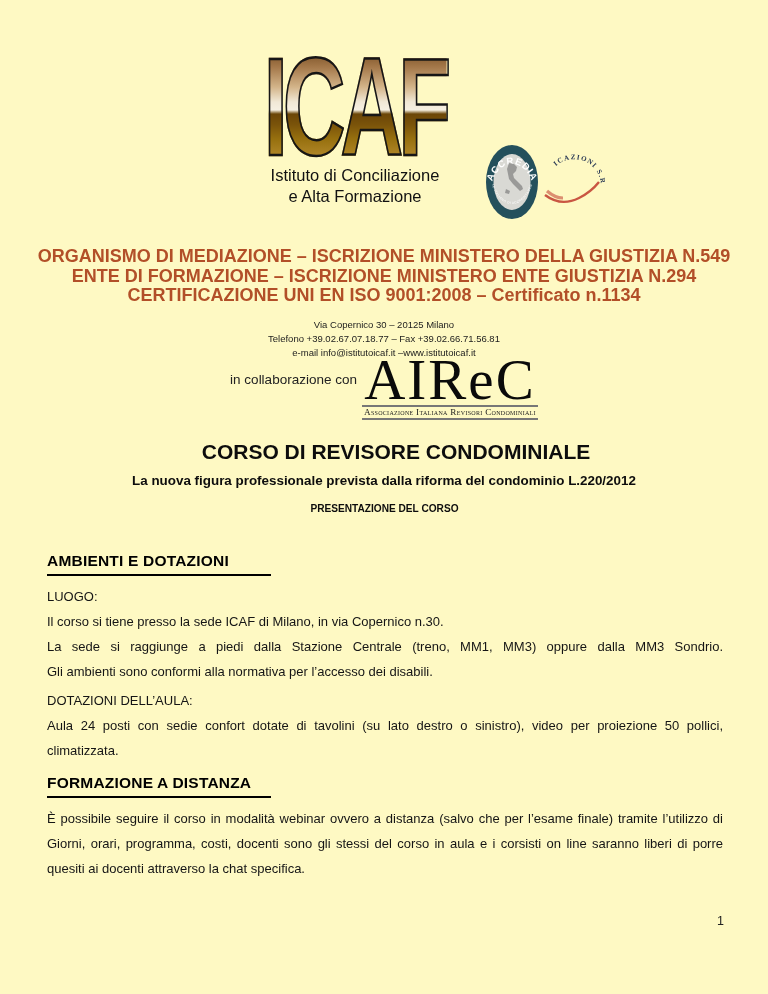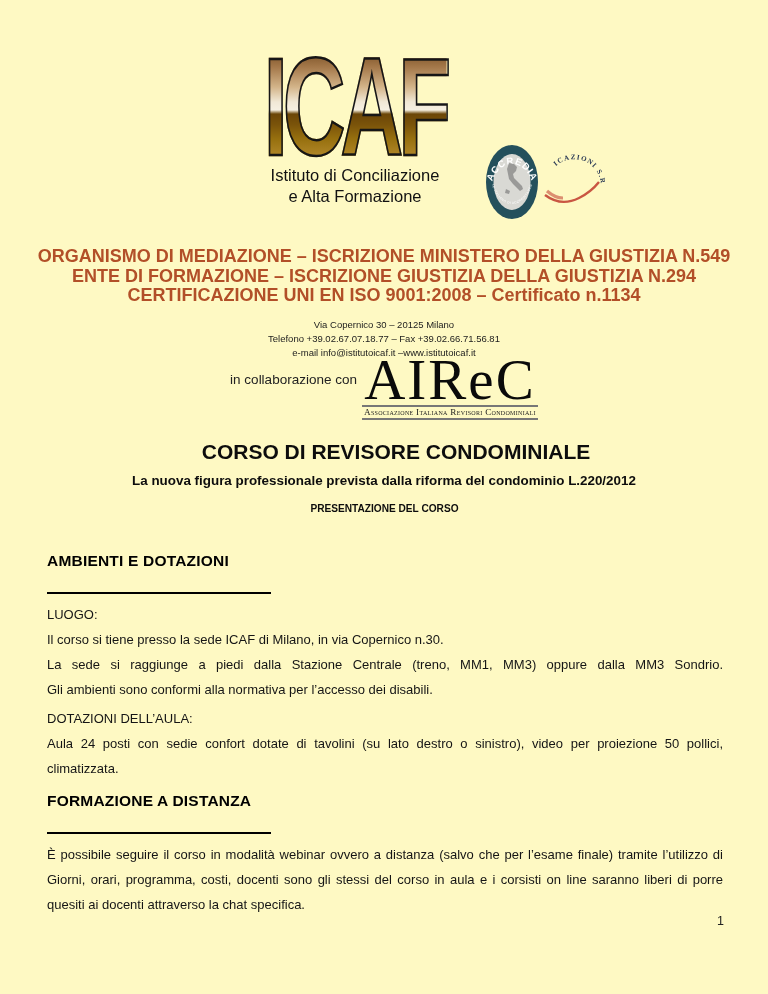--- a/index.html
+++ b/index.html
@@ -73,21 +73,21 @@
   .course-caption {
     position:absolute; top:502px; left:0; width:100%; text-align:center;
     font-size:11px; font-weight:700; color:#0d0d0d;
   }
   .course-caption span { display:inline-block; transform:scaleX(0.92); }
 
   
   .content { position:absolute; top:551px; left:47px; width:676px; }
   .sec-heading {
     display:inline-block; font-size:15.5px; font-weight:700; color:#000;
-    letter-spacing:0.2px; line-height:20px; padding-bottom:21px;
+    letter-spacing:0.2px; line-height:20px; padding-bottom:3px;
     border-bottom:2px solid #000; margin-bottom:8px;
   }
   .sec-heading.u-wide { padding-right:42px; }
   .sec-heading.u-narrow { padding-right:20px; }
   .sec2 { margin-top:10px; }
   .ln {
     font-size:13px; line-height:25px; color:#151515; text-align:left;
   }
   .ln.stretch { text-align:justify; text-align-last:justify; }
   .ln.gap { margin-top:4px; }
@@ -134,21 +134,21 @@
       <text font-family="Liberation Serif, serif" font-size="7" font-weight="bold" fill="#2a3a55" letter-spacing="1.2" text-anchor="middle">
         <textPath href="#cert-arc" startOffset="50%">IFICAZIONI S.R.L</textPath>
       </text>
       <path d="M 4,62 q 16,12 34,3 q 12,-6 20,-16" stroke="#c0392b" stroke-width="2.4" fill="none" opacity="0.85"></path>
       <path d="M 6,58 q 8,7 16,7" stroke="#c0392b" stroke-width="3.2" fill="none" opacity="0.55"></path>
     </svg>
   </div>
 
   <div class="registrations">
     <div>ORGANISMO DI MEDIAZIONE – ISCRIZIONE MINISTERO DELLA GIUSTIZIA N.549</div>
-    <div>ENTE DI FORMAZIONE – ISCRIZIONE GIUSTIZIA DELLA GIUSTIZIA N.294</div>
+    <div>ENTE DI FORMAZIONE – ISCRIZIONE MINISTERO ENTE GIUSTIZIA N.294</div>
     <div>CERTIFICAZIONE UNI EN ISO 9001:2008 – Certificato n.1134</div>
   </div>
 
   <div class="contact">
     <div>Via Copernico 30 – 20125 Milano</div>
     <div>Telefono +39.02.67.07.18.77 – Fax +39.02.66.71.56.81</div>
     <div>e-mail info@istitutoicaf.it –www.istitutoicaf.it</div>
   </div>
 
   <div class="collab">

